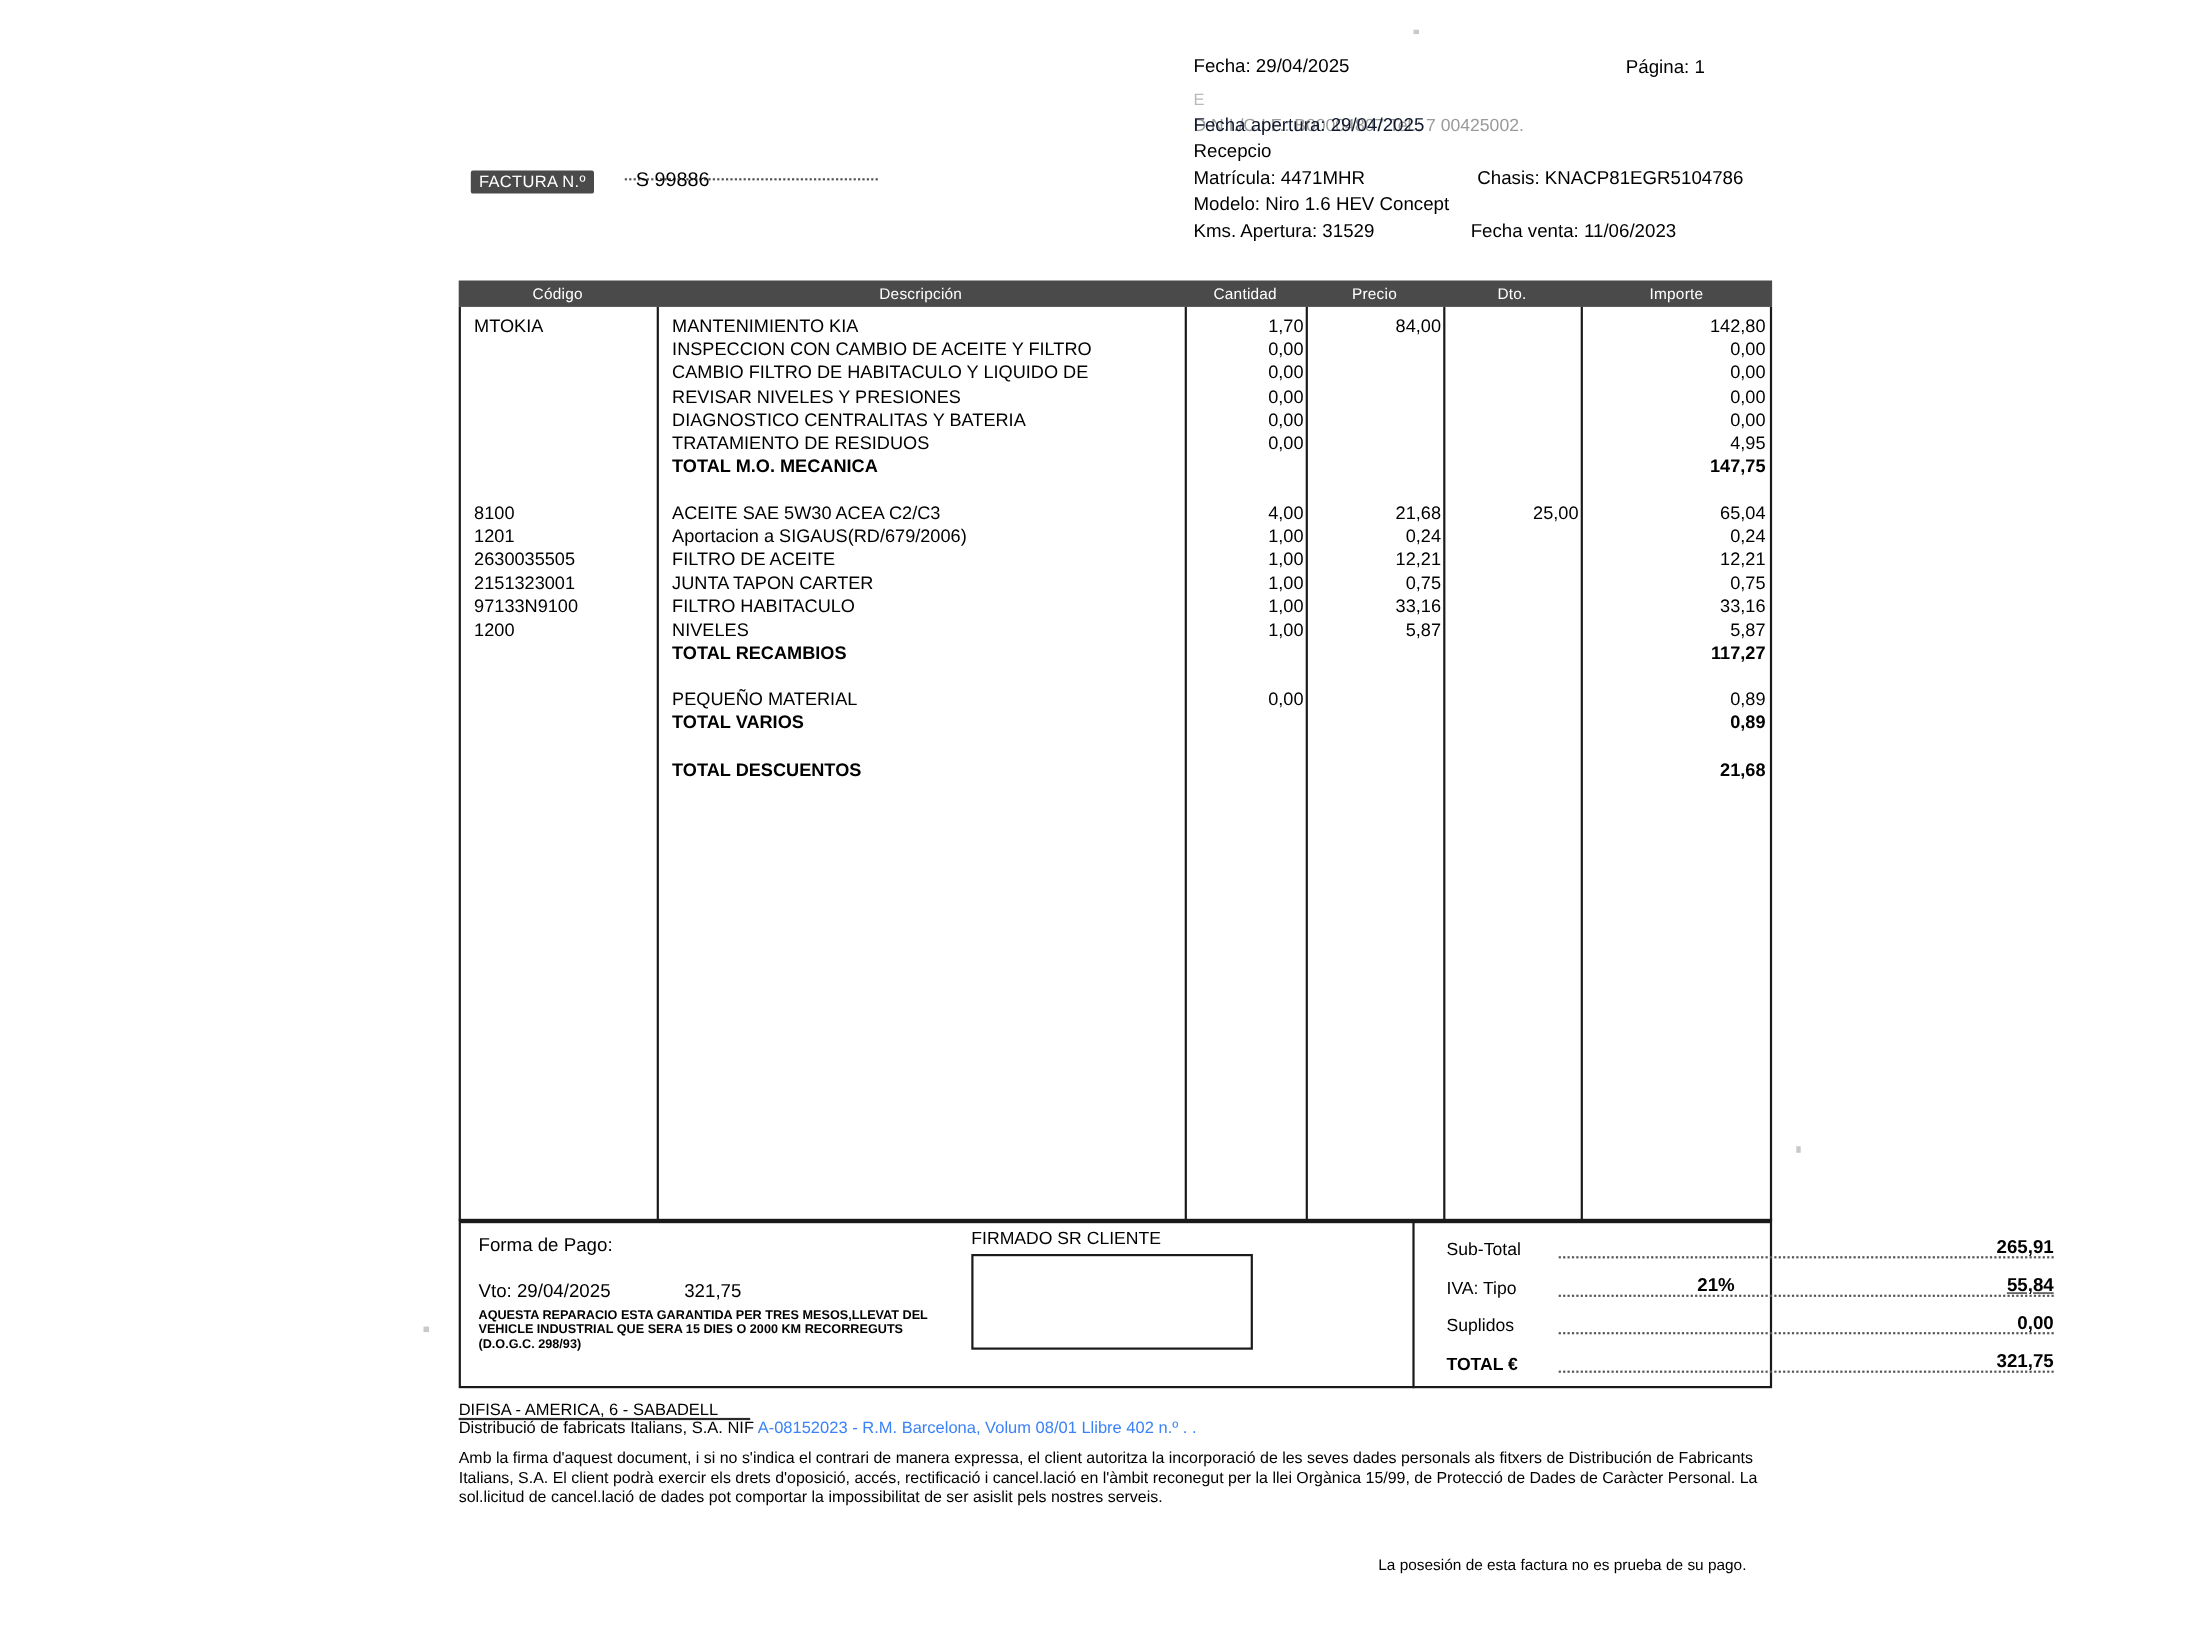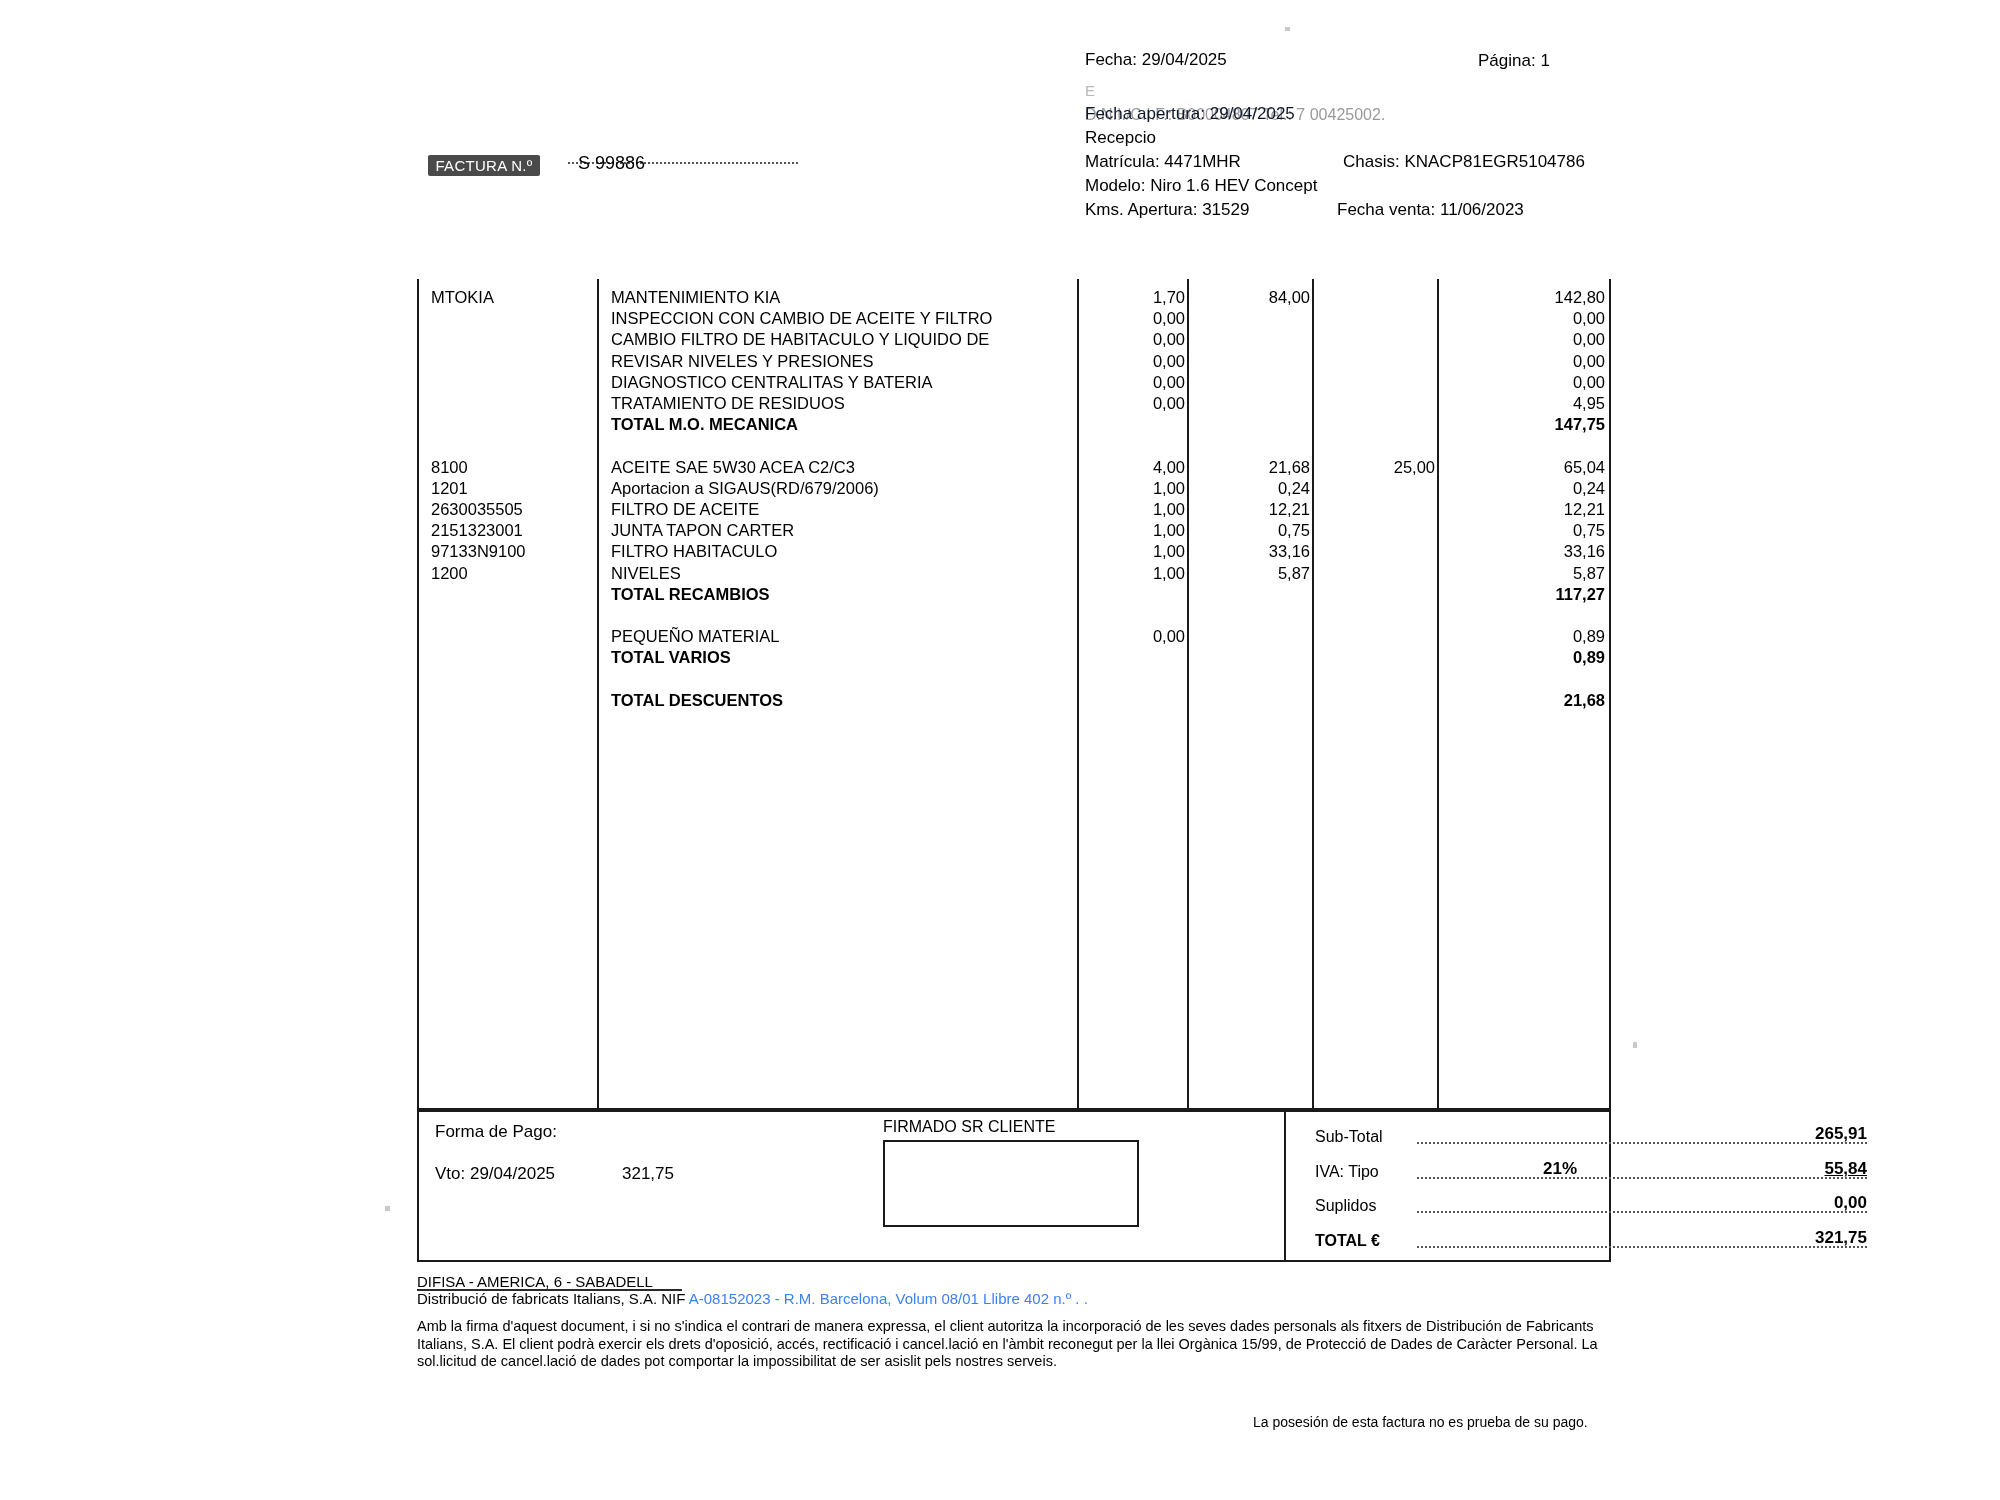--- a/index.html
+++ b/index.html
@@ -297,20 +297,28 @@
   <div class="hdr-chasis">Chasis: KNACP81EGR5104786</div>
   <div class="hdr-mod">Modelo: Niro 1.6 HEV Concept</div>
   <div class="hdr-kms">Kms. Apertura: 31529</div>
   <div class="hdr-venta">Fecha venta: 11/06/2023</div>
 
   <div class="factura-badge">FACTURA N.º</div>
   <div class="factura-dots"></div>
   <div class="factura-num">S  99886</div>
 
   <div class="tbl">
+    <div class="tbl-head">
+      <div class="th th-cod">Código</div>
+      <div class="th th-desc">Descripción</div>
+      <div class="th th-cant">Cantidad</div>
+      <div class="th th-prec">Precio</div>
+      <div class="th th-dto">Dto.</div>
+      <div class="th th-imp">Importe</div>
+    </div>
     <div class="tbl-body">
       <div class="vline v1"></div>
       <div class="vline v2"></div>
       <div class="vline v3"></div>
       <div class="vline v4"></div>
       <div class="vline v5"></div>
       <div id="rows-container">
           <div class="row" style="top: 8px;">
             <div class="c-code">MTOKIA</div>
             <div class="c-desc">MANTENIMIENTO KIA</div>
@@ -474,20 +482,21 @@
         </div>
     </div>
   </div>
 
   <div class="foot">
     <div class="foot-box"></div>
     <div class="foot-vline"></div>
     <div class="forma-pago">Forma de Pago:</div>
     <div class="vto">Vto: 29/04/2025</div>
     <div class="vto-amt">321,75</div>
+    <div class="legal-cat">AQUESTA REPARACIO ESTA GARANTIDA PER TRES MESOS,LLEVAT DEL VEHICLE INDUSTRIAL QUE SERA 15 DIES O 2000 KM RECORREGUTS (D.O.G.C. 298/93)</div>
     <div class="firmado">FIRMADO SR CLIENTE</div>
     <div class="firma-box"></div>
 
     <div class="tot-label" style="left:898px;top:18px;">Sub-Total</div>
     <div class="tot-dots" style="left:1000px;top:32px;width:450px;"></div>
     <div class="tot-val bold" style="left:1290px;top:14px;width:160px;">265,91</div>
 
     <div class="tot-label" style="left:898px;top:53px;">IVA: Tipo</div>
     <div class="tot-val bold" style="left:1060px;top:49px;width:100px;">21%</div>
     <div class="tot-dots" style="left:1000px;top:67px;width:450px;"></div>

